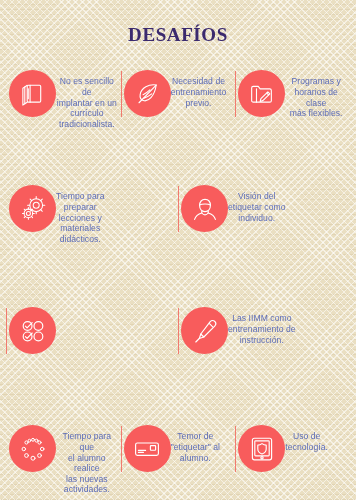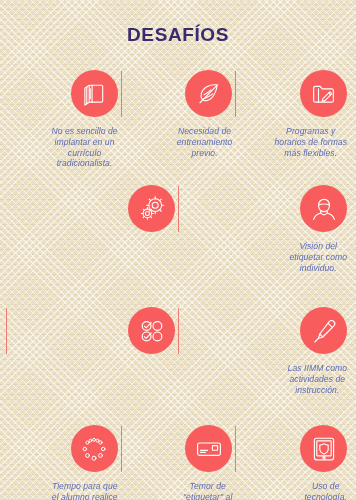--- a/index.html
+++ b/index.html
@@ -32,21 +32,21 @@
     text-align: center;
     padding-top: 11px;
     box-sizing: border-box;
   }
   #page-title {
     display: inline-block;
     font-size: 19px;
     font-weight: bold;
     letter-spacing: 0.6px;
     color: #3b2a6e;
-    font-family: Liberation Sans, sans-serif;
+    font-family: Liberation Serif, serif;
   }
 
   
   #grid {
     position: relative;
     margin-top: 9px;
     padding: 0 6px;
     box-sizing: border-box;
   }
   .grid-row {
@@ -58,25 +58,24 @@
   }
   .grid-row.r1 { height: 115px; }
   .grid-row.r2 { height: 122px; }
   .grid-row.r3 { height: 118px; }
   .grid-row.r4 { height: 110px; }
 
   .cell {
     flex: 1 1 33.333%;
     position: relative;
     display: flex;
-    flex-direction: column;
-    align-items: flex-end;
+    flex-direction: row;
+    align-items: flex-start;
     box-sizing: border-box;
     padding: 0 3px;
-    font-style: italic;
   }
   
   .cell.divided::before {
     content: "";
     position: absolute;
     left: 0;
     top: 4px;
     width: 1px;
     height: 46px;
     background: #f2675f;
@@ -155,21 +154,21 @@
       <div class="cell divided">
         <div class="icon-circle">
           <svg width="27" height="27" viewBox="0 0 28 28" fill="none" stroke="#ffffff" stroke-width="1.15" stroke-linecap="round" stroke-linejoin="round">
             <path d="M3.8 8.2 C3.8 7.2 4.5 6.6 5.4 6.6 L10.6 6.6 L12.6 9.2 L22.6 9.2 C23.5 9.2 24.2 9.9 24.2 10.8 L24.2 21.4 C24.2 22.3 23.5 23 22.6 23 L5.4 23 C4.5 23 3.8 22.3 3.8 21.4 Z"></path>
             <path d="M8.8 9.2 L8.8 23"></path>
             <path d="M20.6 12.3 L13.4 19.4 L12.6 22.3 L15.4 21.4 L22.6 14.3 Z"></path>
             <path d="M19.4 13.5 L21.4 15.5"></path>
           </svg>
         </div>
         <div class="cell-label">Programas y
-horarios de formas
+horarios de clase
 más flexibles.</div>
       </div>
     </div>
 
     <div class="grid-row r2">
 
       <div class="cell">
         <div class="icon-circle">
           <svg width="28" height="28" viewBox="0 0 28 28" fill="none" stroke="#ffffff" stroke-width="1.05" stroke-linecap="round" stroke-linejoin="round">
             <g transform="translate(17.2,10.2)">
@@ -177,20 +176,25 @@
               <circle cx="0" cy="0" r="6.4"></circle>
               <path d="M0 -6.4 L0 -8.6 M0 6.4 L0 8.6 M-6.4 0 L-8.6 0 M6.4 0 L8.6 0 M-4.5 -4.5 L-6.1 -6.1 M4.5 4.5 L6.1 6.1 M4.5 -4.5 L6.1 -6.1 M-4.5 4.5 L-6.1 6.1"></path>
             </g>
             <g transform="translate(9.4,18.4)">
               <circle cx="0" cy="0" r="2"></circle>
               <circle cx="0" cy="0" r="4.3"></circle>
               <path d="M0 -4.3 L0 -5.9 M0 4.3 L0 5.9 M-4.3 0 L-5.9 0 M4.3 0 L5.9 0 M-3 -3 L-4.2 -4.2 M3 3 L4.2 4.2 M3 -3 L4.2 -4.2 M-3 3 L-4.2 4.2"></path>
             </g>
           </svg>
         </div>
+        <div class="cell-label">Tiempo para
+preparar
+lecciones y
+materiales
+didácticos.</div>
       </div>
 
 
       <div class="cell divided">
         <div class="icon-circle">
           <svg width="28" height="28" viewBox="0 0 28 28" fill="none" stroke="#ffffff" stroke-width="1.15" stroke-linecap="round" stroke-linejoin="round">
             <path d="M8.6 10.6 C8.6 6.6 10.8 4.4 14 4.4 C17.2 4.4 19.4 6.6 19.4 10.6 C19.4 14 17.2 16.6 14 16.6 C10.8 16.6 8.6 14 8.6 10.6 Z"></path>
             <path d="M8.6 10 C9.6 9.4 11 9 14 9 C17 9 18.4 9.4 19.4 10"></path>
             <path d="M10.8 16 L10.8 18 C7.2 19 4.6 21 3.6 24.4"></path>
             <path d="M17.2 16 L17.2 18 C20.8 19 23.4 21 24.4 24.4"></path>
@@ -222,21 +226,21 @@
       <div class="cell divided">
         <div class="icon-circle">
           <svg width="28" height="28" viewBox="0 0 28 28" fill="none" stroke="#ffffff" stroke-width="1.15" stroke-linecap="round" stroke-linejoin="round">
             <path d="M19.2 4.6 C20.7 3.1 22.6 3.3 23.8 4.5 C25 5.7 25.2 7.6 23.7 9.1 L12.8 20 L8.3 21.5 L9.8 17 Z"></path>
             <path d="M18.5 6.6 L21.7 9.8"></path>
             <path d="M8.3 21.5 L4.8 25"></path>
             <path d="M12.8 20 L9.8 17"></path>
           </svg>
         </div>
         <div class="cell-label">Las IIMM como
-actividades de
+entrenamiento de
 instrucción.</div>
       </div>
     </div>
 
     <div class="grid-row r4">
 
       <div class="cell">
         <div class="icon-circle">
           <svg width="28" height="28" viewBox="0 0 28 28" fill="none" stroke="#ffffff" stroke-width="1" stroke-linecap="round">
             <circle cx="14" cy="4.8" r="1.45"></circle>

